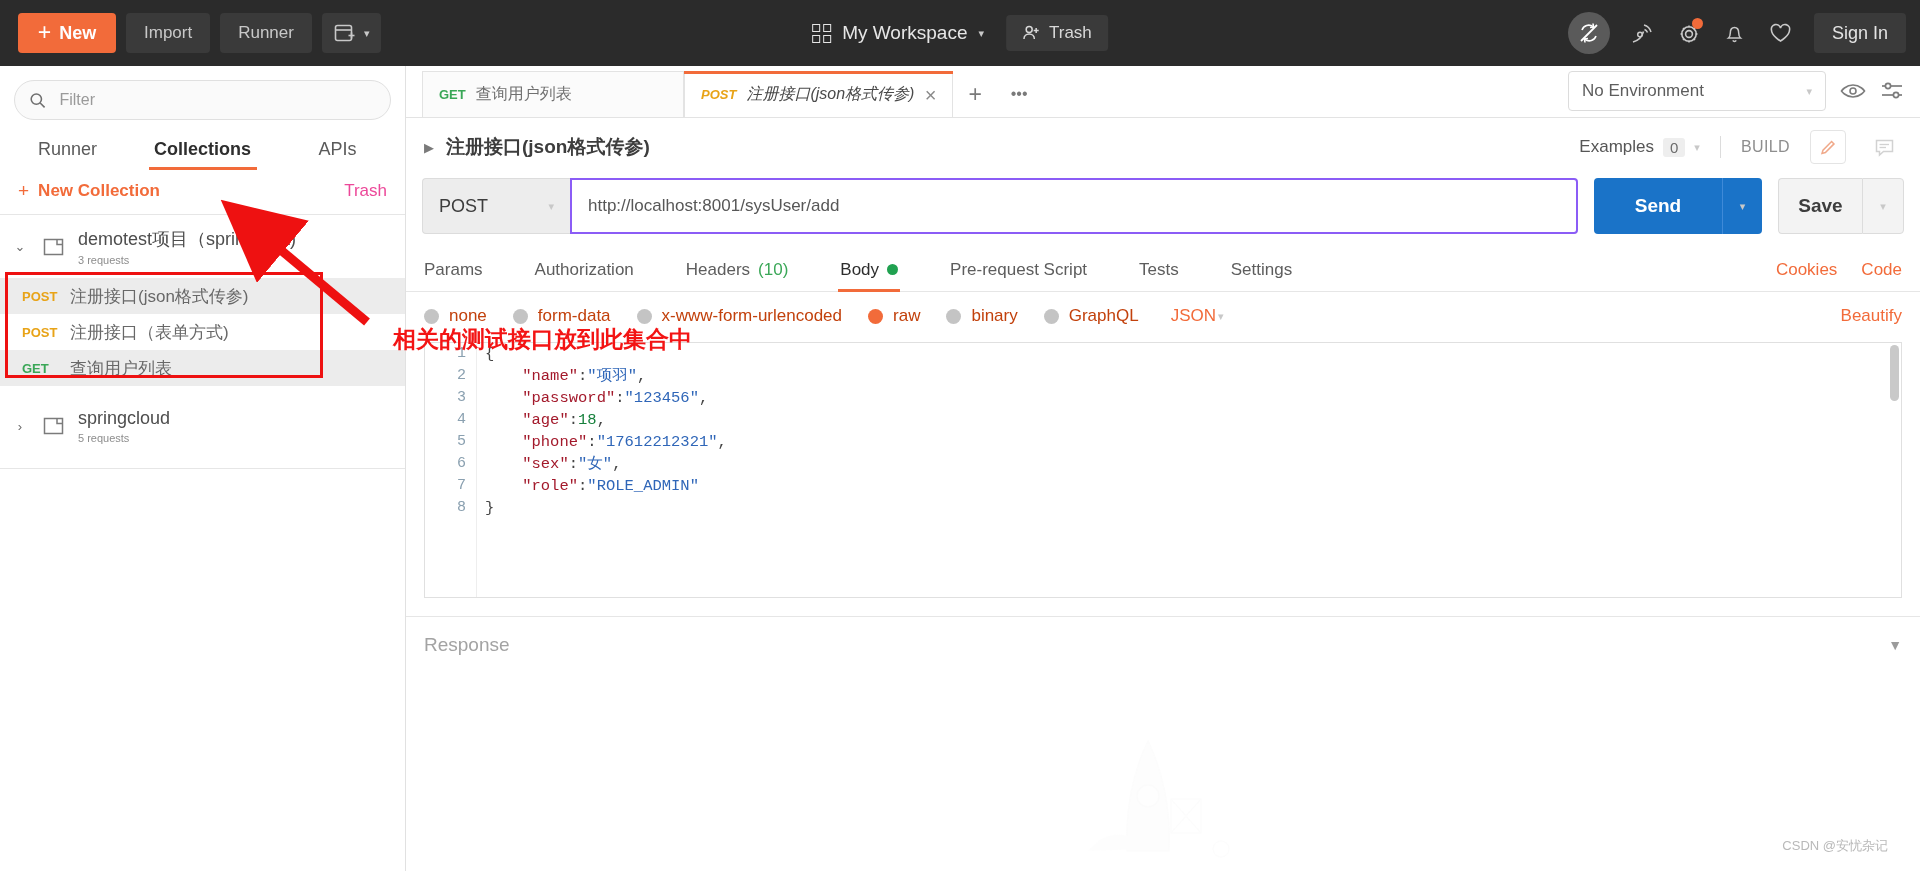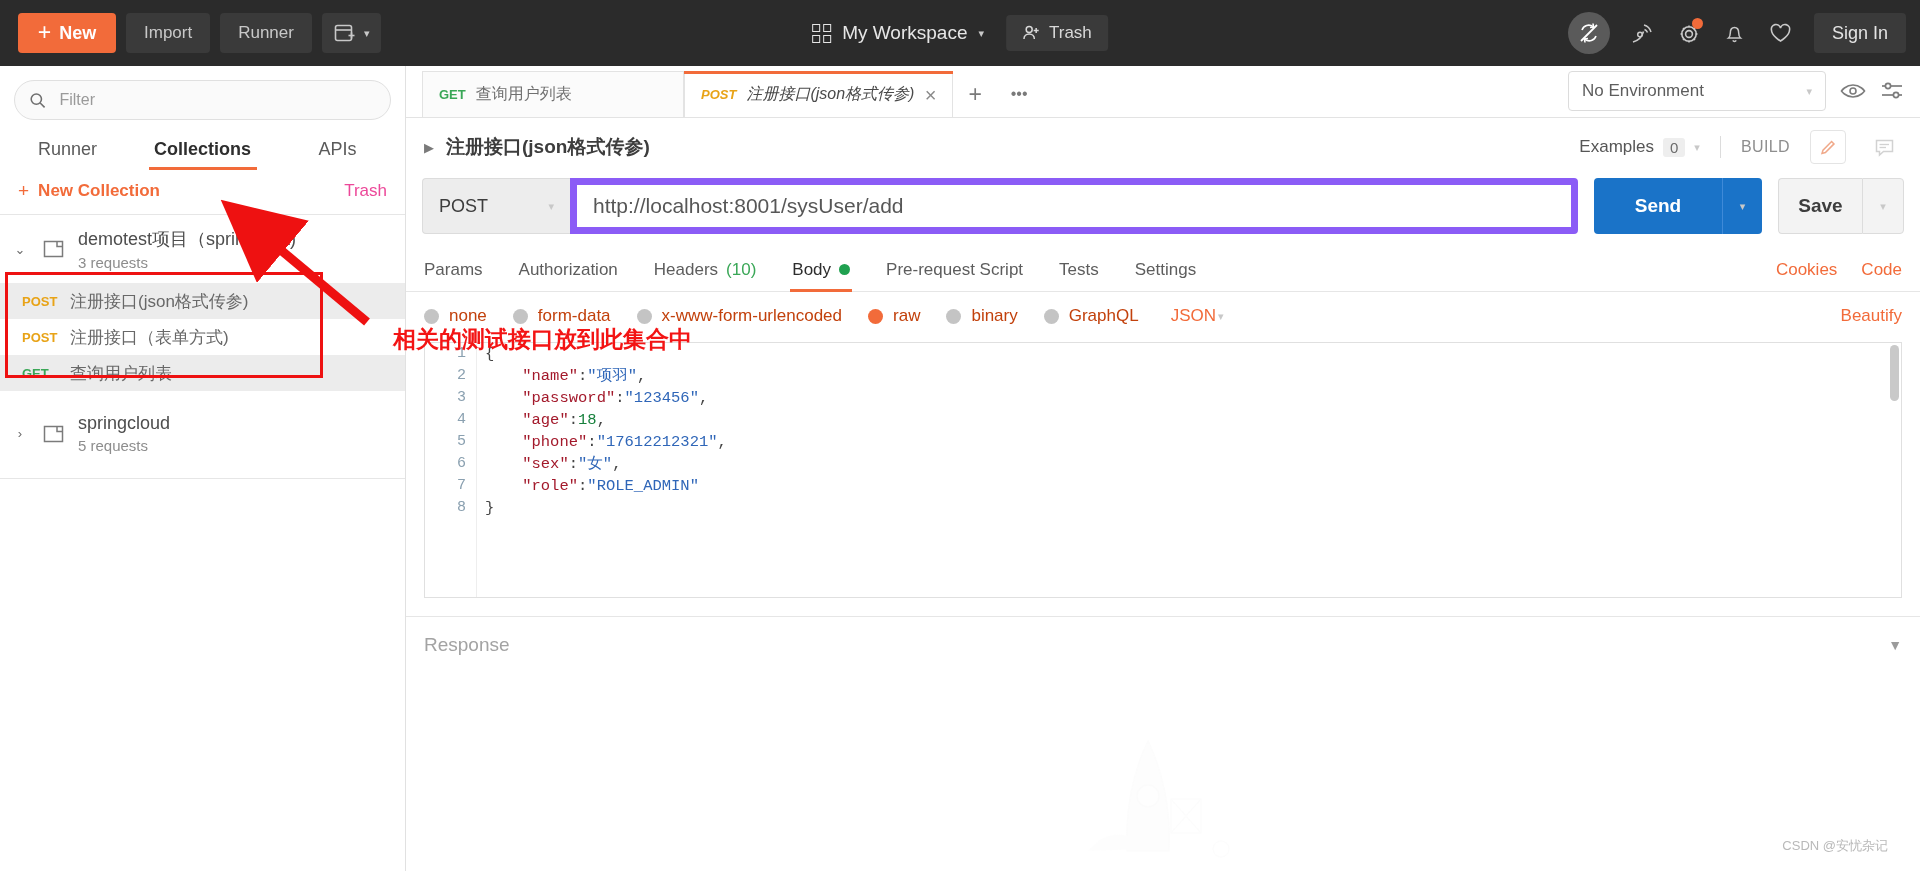--- a/index.html
+++ b/index.html
@@ -90,21 +90,21 @@
   .side-sep { height:1px; background:#e6e6e6; }
 
   .coll-row {
     display:flex; align-items:center; gap:12px; padding: 12px 0 12px 10px; cursor:pointer;
   }
   .caret { width:20px; text-align:center; color:#6b6b6b; font-size:13px; }
   .folder-ic { width:24px; height:22px; position:relative; flex:0 0 auto;}
   .folder-ic svg { display:block; }
   .coll-texts { display:flex; flex-direction:column; gap:3px; }
   .coll-name { font-size:18px; color:#4d4d4d; }
-  .coll-sub { font-size:15px; color:#8d8d8d; }
+  .coll-sub { font-size:11px; color:#8d8d8d; }
 
   .req-row {
     display:flex; align-items:center; gap:0; height:36px; padding-left: 22px; cursor:pointer;
   }
   .req-row.alt { background:#ececec; }
   .req-method { font-size:13px; font-weight:bold; width:48px; }
   .m-post { color:#e8a317; }
   .m-get  { color:#3aa757; }
   .req-name { font-size:17px; color:#686868; }
 
@@ -164,22 +164,22 @@
   .sqbtn { width:36px; height:34px; border:1px solid #e4e4e4; border-radius:4px; display:flex; align-items:center; justify-content:center; cursor:pointer;}
   .sqbtn.plain { border-color:transparent; }
 
   .url-row { display:flex; align-items:center; padding: 0 16px; gap:0; margin-top:2px;}
   .method-sel {
     width:148px; height:56px; border:1px solid #dcdcdc; border-right:none;
     border-radius:4px 0 0 4px; background:#ededed; display:flex; align-items:center;
     justify-content:space-between; padding:0 16px; font-size:18px; color:#3d3d3d; cursor:pointer;
   }
   .url-input {
-    flex:1; height:56px; border:7px solid #8b5cf6; border-radius:0 4px 4px 0; background:#fff;
-    padding:0 16px; font-size:21px; color:#575757; outline:none;
+    flex:1; height:56px; border:2px solid #8b5cf6; border-radius:0 4px 4px 0; background:#fff;
+    padding:0 16px; font-size:17px; color:#575757; outline:none;
     font-family:"Liberation Sans", sans-serif;
   }
   .send-btn {
     margin-left:16px; height:56px; width:128px; background:#1a73c8; color:#fff;
     border-radius:4px 0 0 4px; display:flex; align-items:center; justify-content:center;
     font-size:19px; font-weight:bold; cursor:pointer;
   }
   .send-caret {
     height:56px; width:40px; background:#1a73c8; color:#fff; border-left:1px solid #3f8ad8;
     border-radius:0 4px 4px 0; display:flex; align-items:center; justify-content:center; cursor:pointer;
@@ -188,21 +188,21 @@
     margin-left:16px; height:56px; width:84px; background:#f3f3f3; color:#3d3d3d;
     border:1px solid #dcdcdc; border-right:none; border-radius:4px 0 0 4px;
     display:flex; align-items:center; justify-content:center; font-size:19px; font-weight:bold; cursor:pointer;
   }
   .save-caret {
     height:56px; width:42px; background:#f3f3f3; color:#4a4a4a; border:1px solid #dcdcdc;
     border-radius:0 4px 4px 0; display:flex; align-items:center; justify-content:center; cursor:pointer;
   }
 
   .reqtabs {
-    display:flex; align-items:center; padding: 0 18px; margin-top:14px; gap:0;
+    display:flex; align-items:center; padding: 0 18px; margin-top:14px; gap:16px;
     border-bottom:1px solid #e6e6e6; height:44px;
   }
   .rqtab {
     font-size:17px; color:#5d5d5d; padding: 0 18px; height:44px; display:flex;
     align-items:center; gap:8px; position:relative; cursor:pointer;
   }
   .rqtab:first-child { padding-left:0; }
   .rqtab.active { color:#2d2d2d; }
   .rqtab.active::after {
     content:""; position:absolute; left:16px; right:16px; bottom:0; height:3px; background:#f26b3a;

